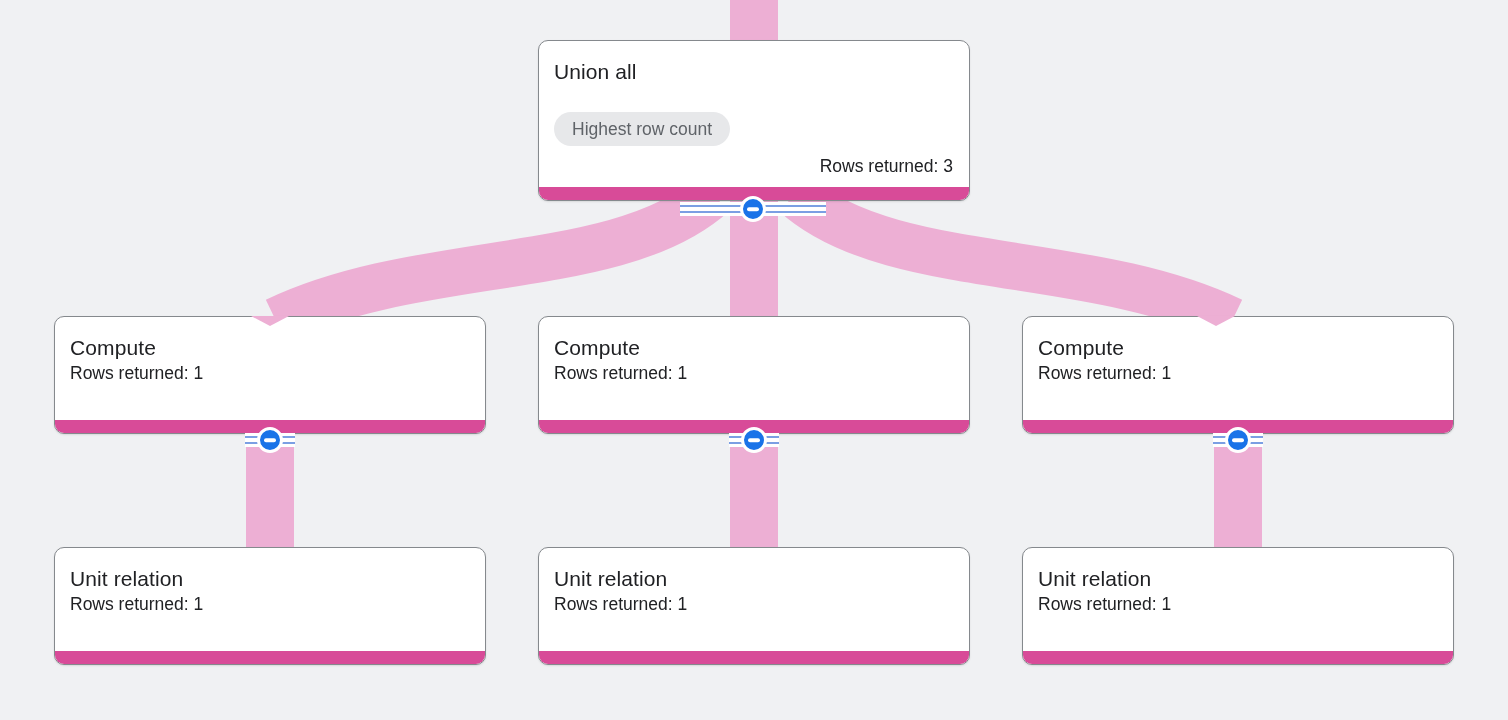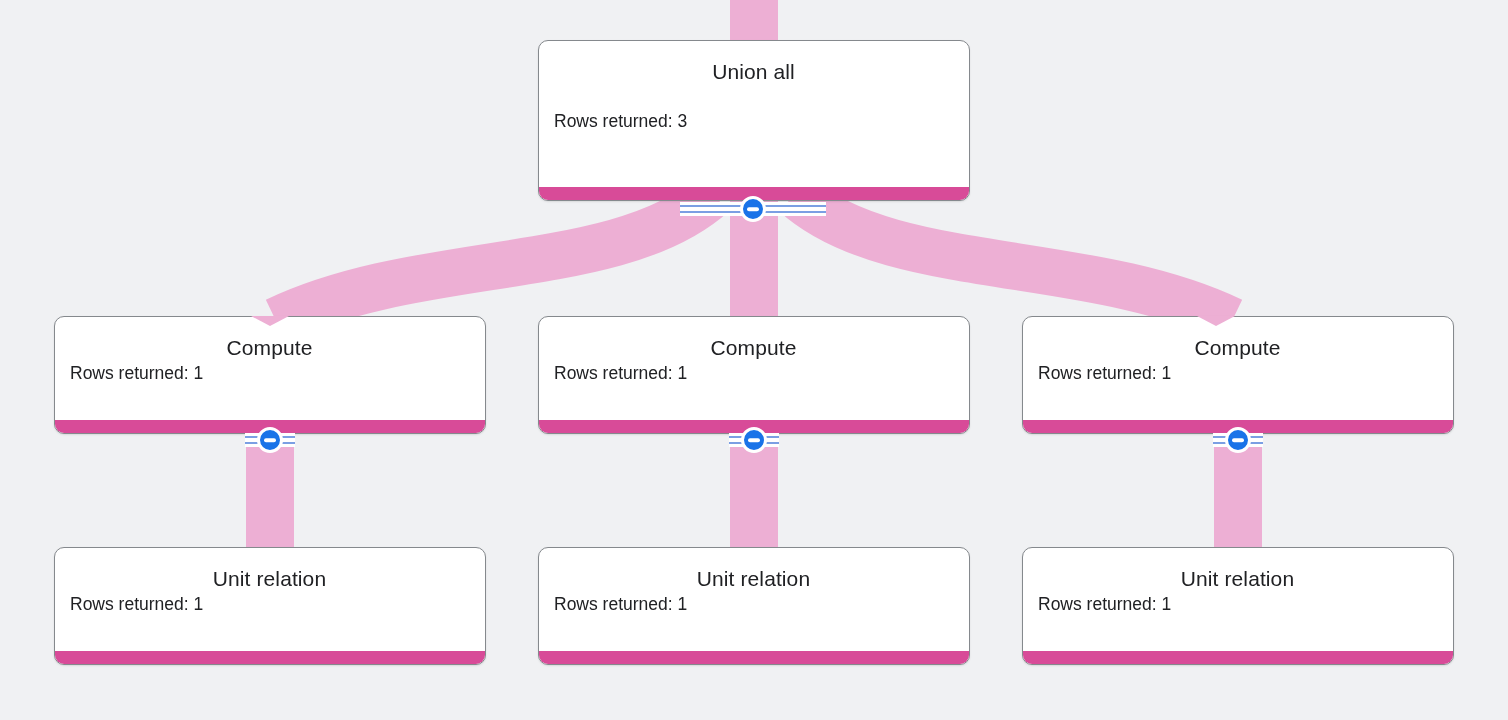--- a/index.html
+++ b/index.html
@@ -45,39 +45,38 @@
   .node-unit-1    { left: 54px;   top: 547px; height: 118px; }
   .node-unit-2    { left: 538px;  top: 547px; height: 118px; }
   .node-unit-3    { left: 1022px; top: 547px; height: 118px; }
 
   .node-title {
     font-size: 21px;
     line-height: 27px;
     font-weight: 500;
     color: var(--text, #202124);
     letter-spacing: 0.1px;
-    text-align: center;
   }
   .node-badge {
     display: inline-block;
     margin: 9px 0 2px 0;
     padding: 0 18px;
     height: 34px;
     line-height: 34px;
     border-radius: 17px;
     background: var(--badge-bg, #e7e8ea);
     color: var(--badge-text, #5f6368);
     font-size: 17.5px;
   }
   .node-rows {
     font-size: 17.5px;
     line-height: 24px;
     color: var(--text, #202124);
   }
-  .node-union .node-rows { margin-top: 6px; }
+  .node-union .node-rows { margin-top: 6px; text-align: right; }
   .node-footer {
     position: absolute;
     left: 0; right: 0; bottom: 0;
     height: 13px;
     border-radius: 0 0 9px 9px;
     background: var(--accent-pink, #d84b98);
   }
 
   
   .collapse-ctrl {
@@ -130,20 +129,21 @@
     <path d="M 713,194 C 620,278 420,252 276,321" fill="none" style="stroke:var(--edge-pink)" stroke-width="47"></path>
     <path d="M 795,194 C 888,278 1088,252 1232,321" fill="none" style="stroke:var(--edge-pink)" stroke-width="47"></path>
     <rect x="246" y="433" width="48" height="115" style="fill:var(--edge-pink)"></rect>
     <rect x="730" y="433" width="48" height="115" style="fill:var(--edge-pink)"></rect>
     <rect x="1214" y="433" width="48" height="115" style="fill:var(--edge-pink)"></rect>
   </svg>
 
   <div class="node node-union">
     <div class="node-title">Union all</div>
     <br>
+    <div class="node-badge">Highest row count</div>
     <div class="node-rows">Rows returned: 3</div>
     <div class="node-footer"></div>
   </div>
 
   <div class="node node-compute-1">
     <div class="node-title">Compute</div>
     <div class="node-rows">Rows returned: 1</div>
     <div class="node-footer"></div>
   </div>
   <div class="node node-compute-2">

